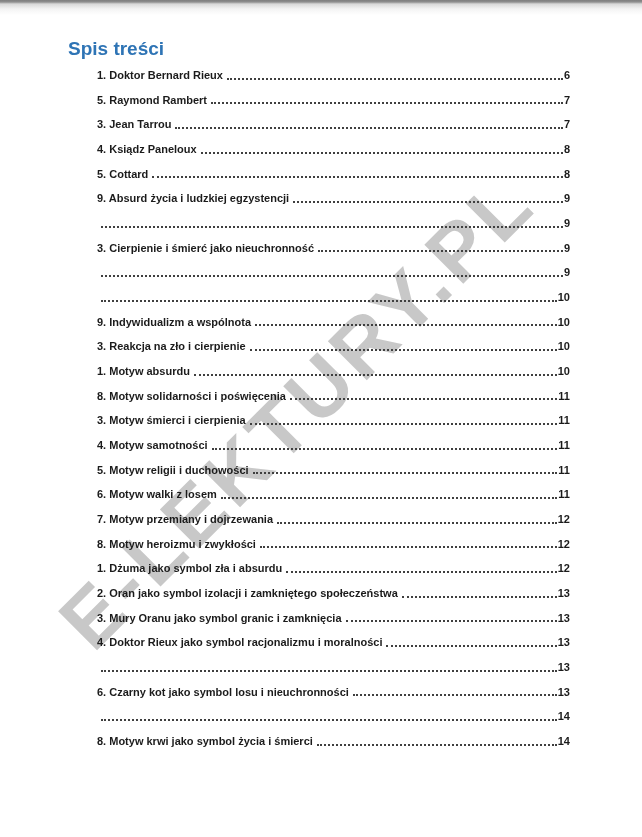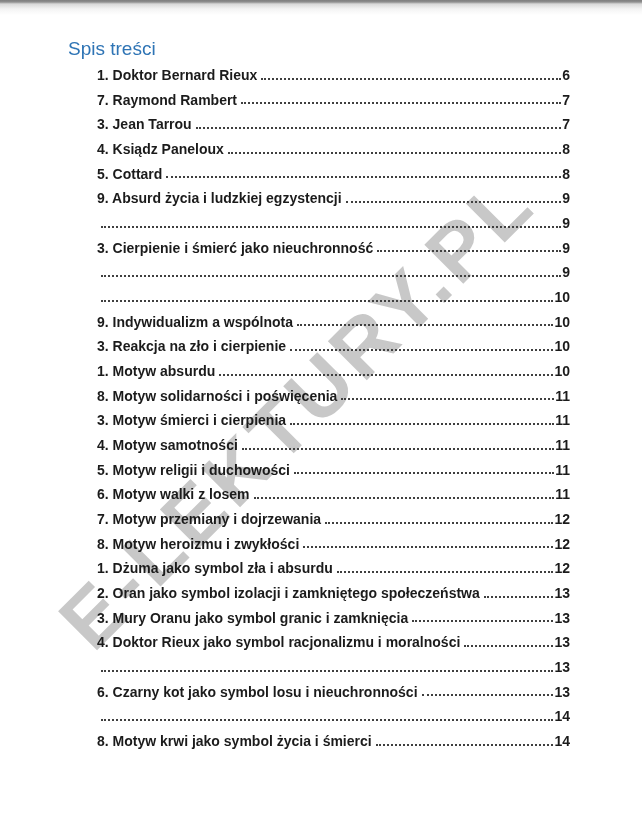--- a/index.html
+++ b/index.html
@@ -40,36 +40,36 @@
     color: var(--watermark-color, rgba(125,125,125,0.42));
     z-index: 0;
     user-select: none;
   }
   .heading {
     position: absolute;
     left: 68px;
     top: 38px;
     margin: 0;
     font-size: 19px;
-    font-weight: 400;
+    font-weight: 700;
     color: var(--heading-color, #2E74B5);
     z-index: 1;
   }
   .toc {
     position: absolute;
     left: 97px;
     top: 63px;
     width: 473px;
     z-index: 1;
   }
   .toc-row {
     display: flex;
     align-items: baseline;
     height: 24.68px;
-    font-size: 14px;
+    font-size: 11px;
     font-weight: bold;
     color: #1b1b1b;
     cursor: pointer;
   }
   .toc-label {
     white-space: nowrap;
     line-height: 24.68px;
   }
   .toc-leader {
     flex: 1;
@@ -90,21 +90,21 @@
   <div class="top-shadow"></div>
   <div class="watermark">E-LEKTURY.PL</div>
   <h1 class="heading">Spis treści</h1>
   <div class="toc" id="toc">
       <div class="toc-row">
         <span class="toc-label">1. Doktor Bernard Rieux</span>
         <span class="toc-leader"></span>
         <span class="toc-page">6</span>
       </div>
       <div class="toc-row">
-        <span class="toc-label">7. Raymond Rambert</span>
+        <span class="toc-label">5. Raymond Rambert</span>
         <span class="toc-leader"></span>
         <span class="toc-page">7</span>
       </div>
       <div class="toc-row">
         <span class="toc-label">3. Jean Tarrou</span>
         <span class="toc-leader"></span>
         <span class="toc-page">7</span>
       </div>
       <div class="toc-row">
         <span class="toc-label">4. Ksiądz Paneloux</span>

